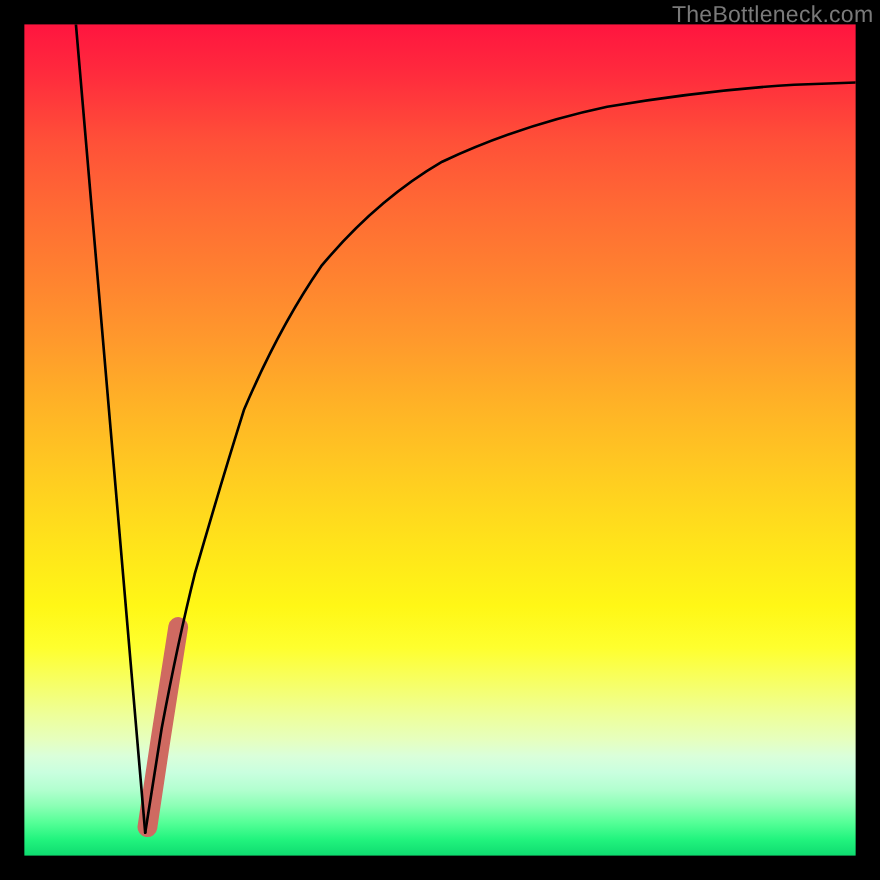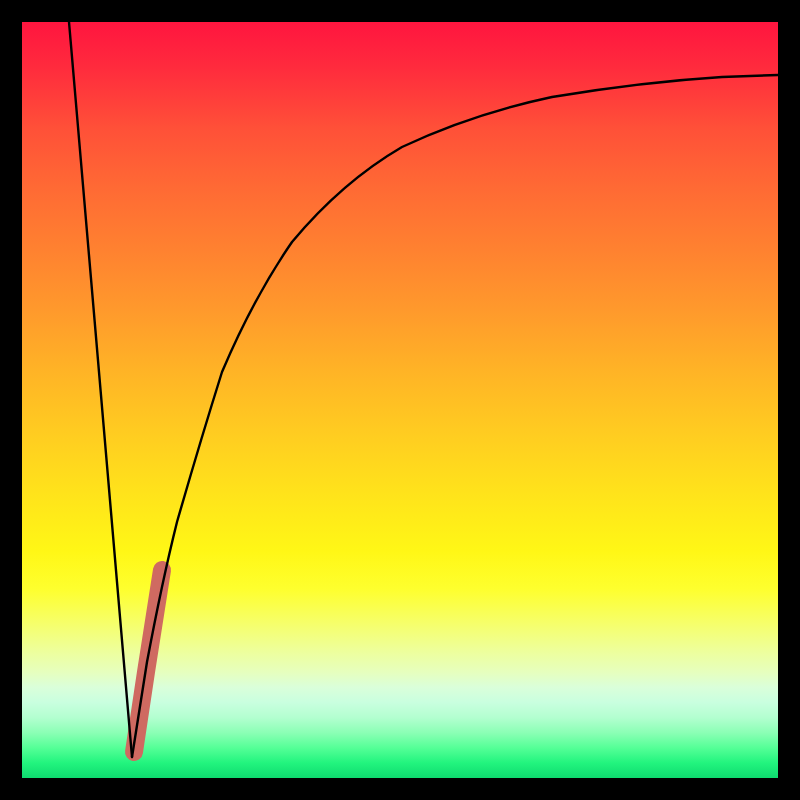--- a/index.html
+++ b/index.html
@@ -67,20 +67,21 @@
     font-size: 21px;
     font-weight: 500;
     letter-spacing: 0.2px;
     user-select: none;
   }
 </style>
 </head>
 <body>
 
 <div class="frame">
+  <div class="watermark">TheBottleneck.com</div>
 
   <div class="plot">
     <div class="gradient"></div>
 
     <svg class="curves" viewBox="0 0 756 756" preserveAspectRatio="none">
 
       <path d="M 112 730 L 124 650 L 140 548" fill="none" stroke="#cf6a61" stroke-width="18" stroke-linecap="round" stroke-linejoin="round"></path>
 
       <path d="M 47 0 L 110 735" fill="none" stroke="#000" stroke-width="2.4" stroke-linecap="round"></path>
 

